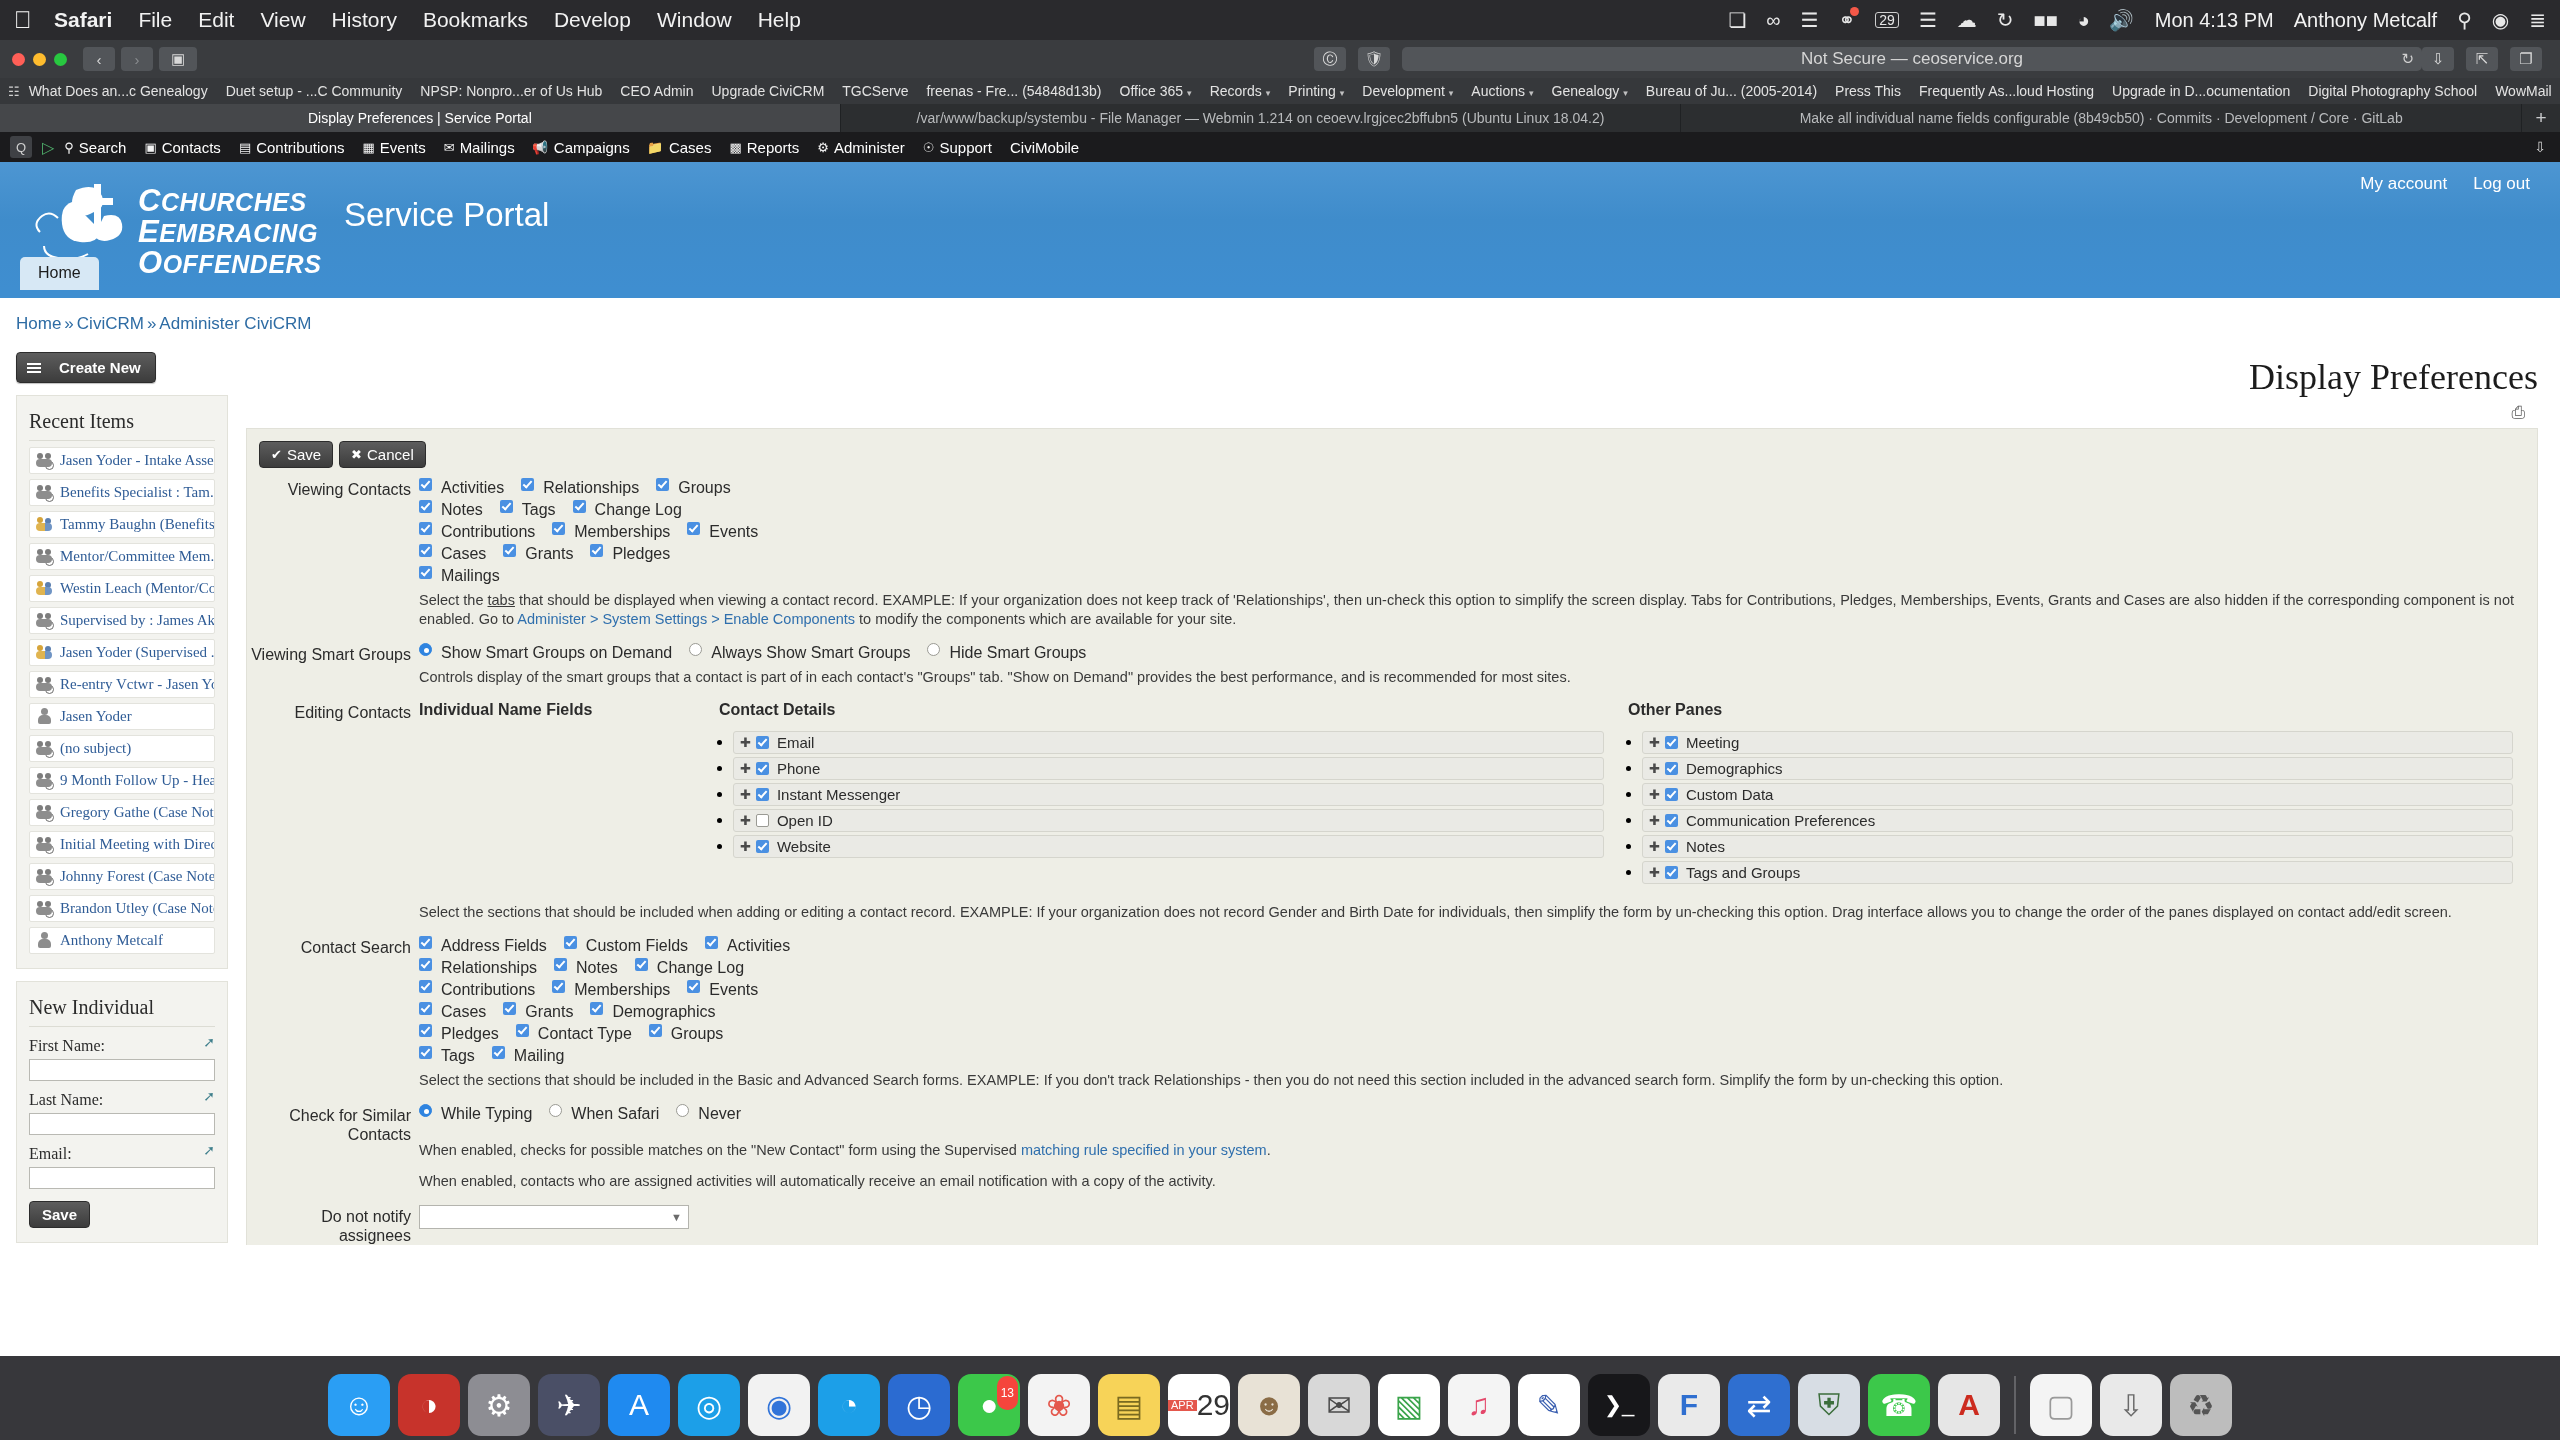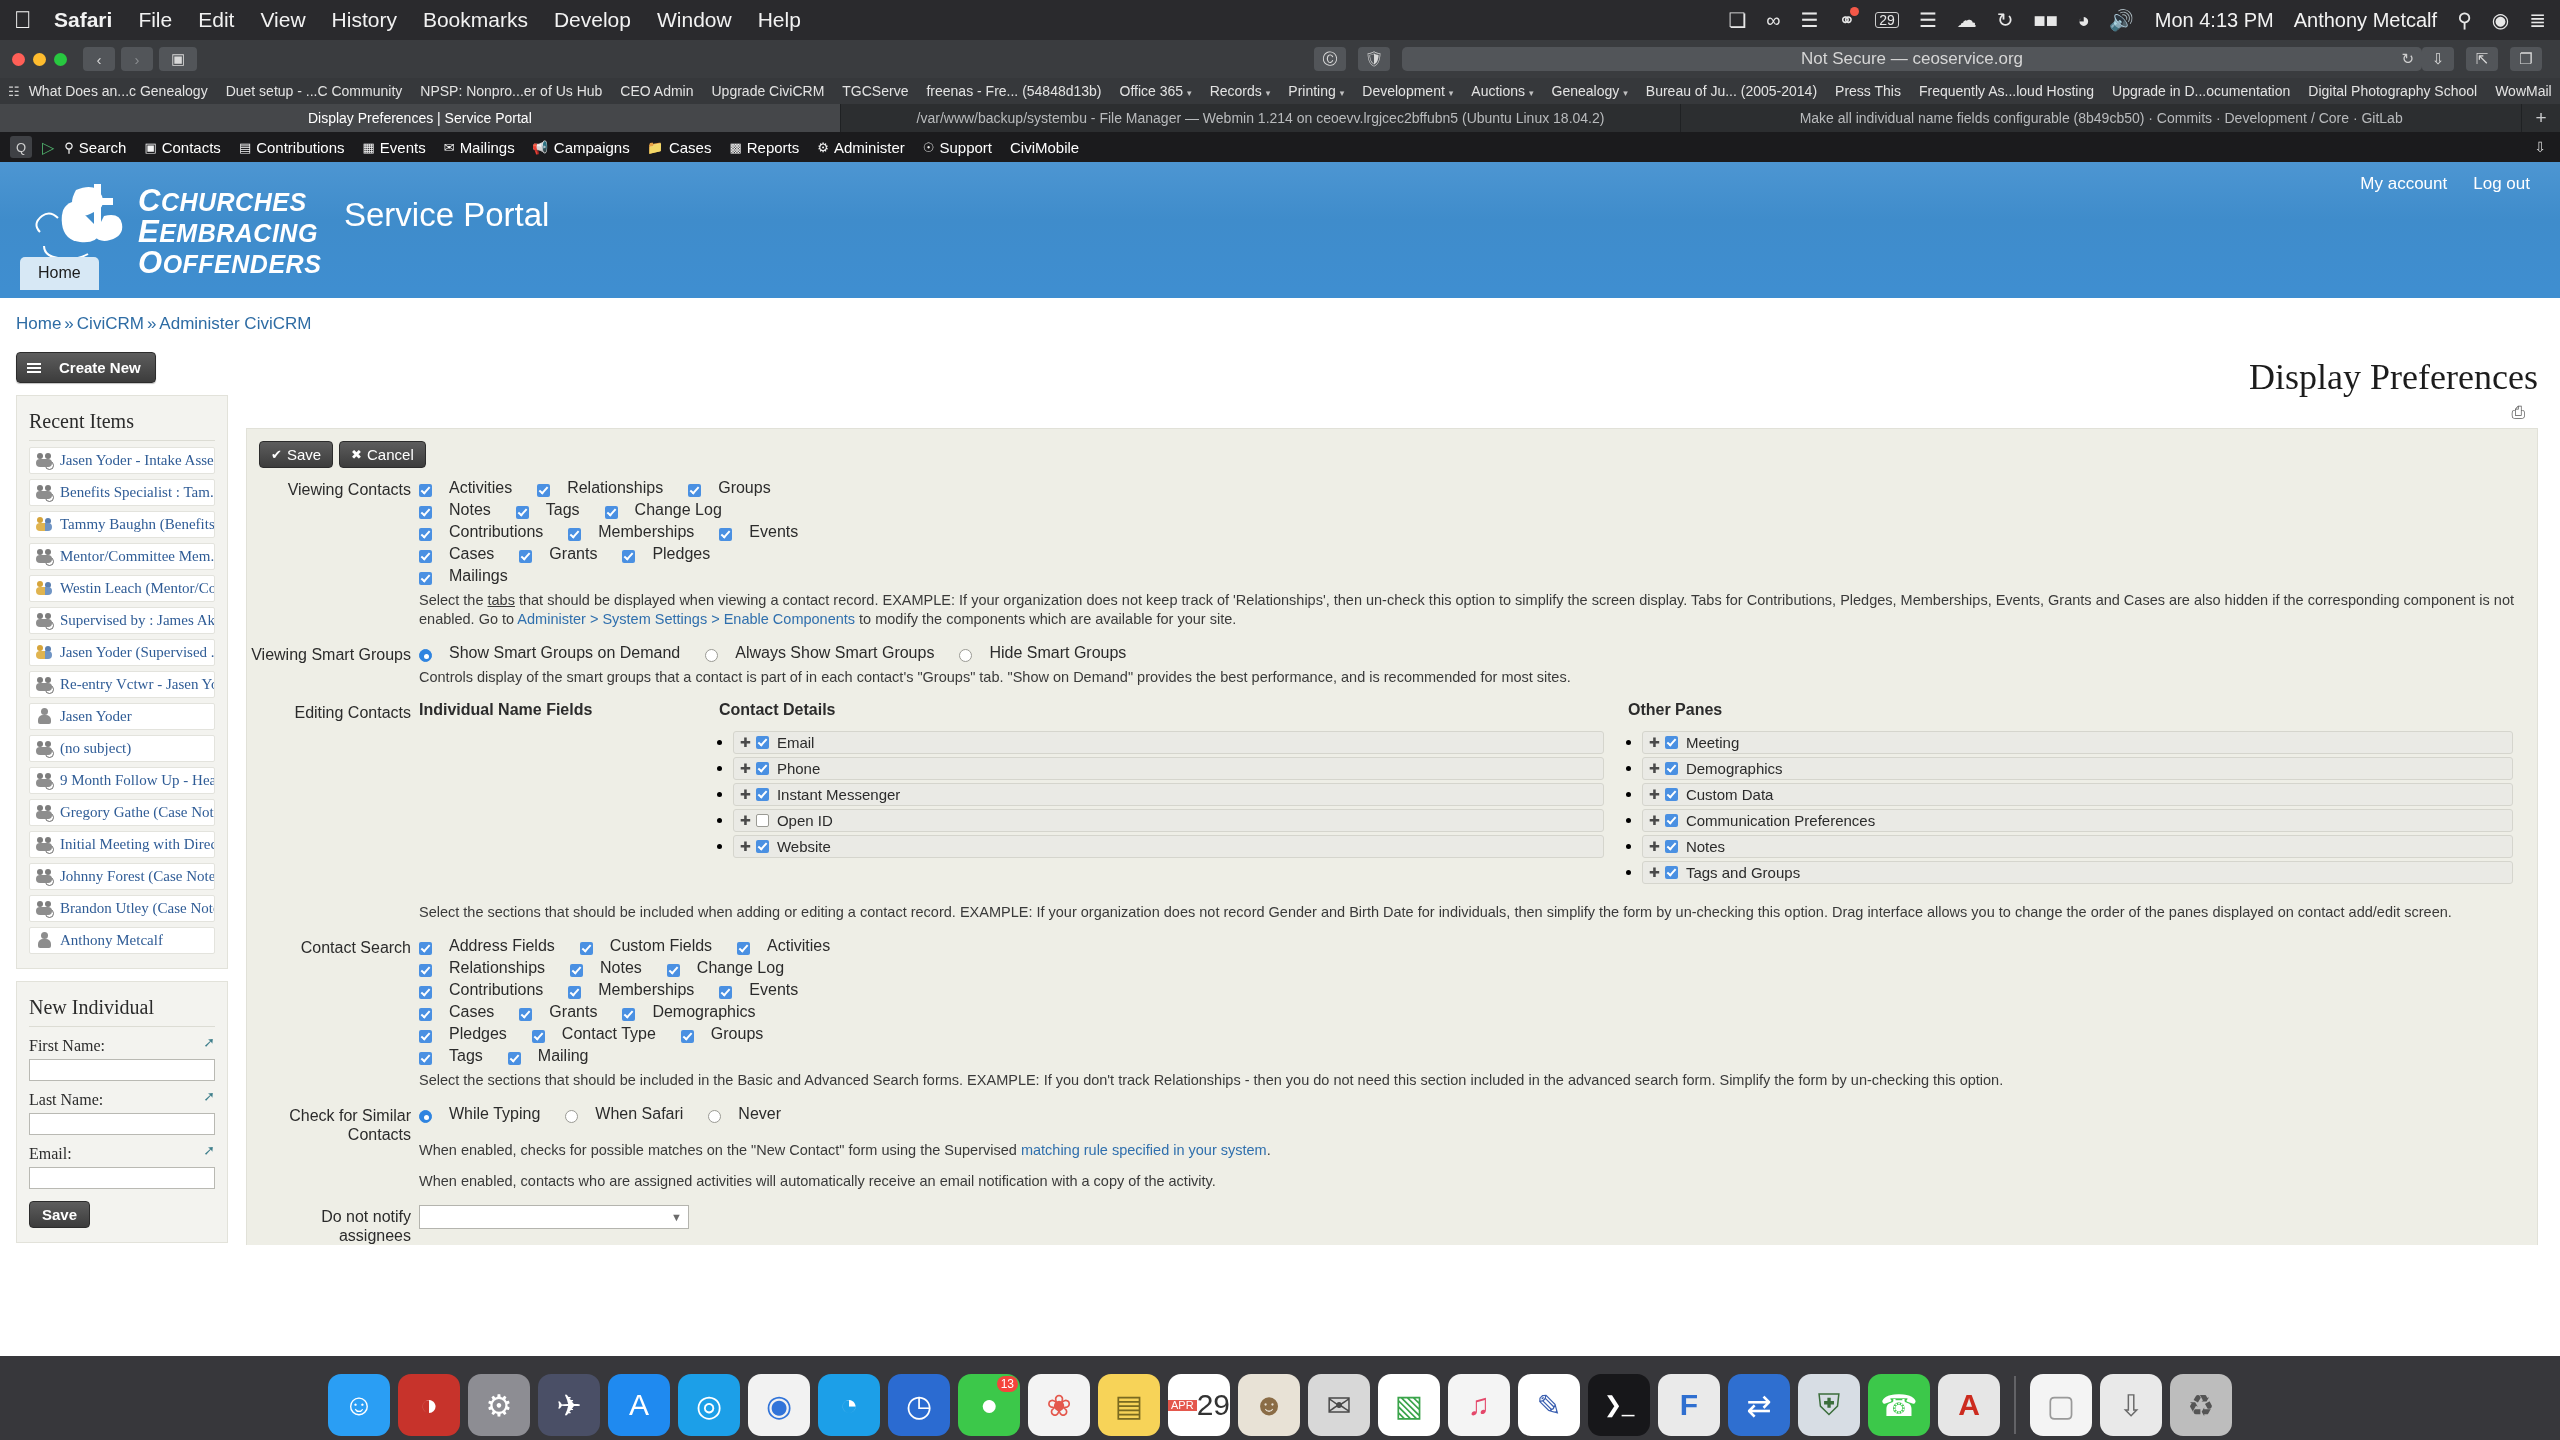--- a/index.html
+++ b/index.html
@@ -192,21 +192,21 @@
     font-size:15px;border:1px solid #2c2c2c;border-radius:4px;padding:4px 11px;
     display:inline-flex;align-items:center;gap:5px;
   }
   .gbtn .mk{font-size:13px;}
 
   .frow{display:flex;margin-bottom:2px;}
   .flabel{
     width:172px;flex:none;text-align:right;padding:2px 8px 0 0;font-size:16px;color:#2b2b2b;line-height:19px;
   }
   .fbody{flex:1;}
-  .cbline{display:flex;align-items:flex-end;flex-wrap:wrap;gap:12px;line-height:19px;margin-bottom:3px;}
+  .cbline{display:flex;align-items:flex-start;flex-wrap:wrap;gap:4px;line-height:19px;margin-bottom:3px;}
   .cb{
     width:13px;height:13px;border-radius:2px;background:#4a90e2;flex:none;
     position:relative;margin-right:5px;
   }
   .cb::after{
     content:"";position:absolute;left:4px;top:1px;width:3px;height:7px;
     border:solid #fff;border-width:0 2px 2px 0;transform:rotate(42deg);
   }
   .cb.off{background:#ffffff;border:1px solid #9a9a94;}
   .cb.off::after{display:none;}
@@ -247,21 +247,21 @@
     position:absolute;left:0;bottom:0;width:100%;height:84px;
     background:rgba(38,38,42,.92);display:flex;align-items:flex-end;
     justify-content:center;gap:8px;padding-bottom:4px;
   }
   .dicon{
     width:62px;height:62px;border-radius:13px;display:flex;align-items:center;
     justify-content:center;font-size:30px;color:#fff;position:relative;flex:none;
     overflow:hidden;
   }
   .dsep{width:2px;height:58px;background:rgba(255,255,255,.22);margin:0 6px 2px;}
-  .dbadge{position:absolute;top:2px;right:2px;min-width:19px;height:16px;border-radius:10px;
+  .dbadge{position:absolute;top:2px;right:2px;min-width:19px;height:34px;border-radius:10px;
     background:#f5453c;color:#fff;font-size:12px;display:flex;align-items:center;justify-content:center;padding:0 4px;}
 </style>
 </head>
 <body>
 
 <div class="macbar">
   <span class="apple"></span>
   <span class="mi bold">Safari</span>
   <span class="mi">File</span>
   <span class="mi">Edit</span>

